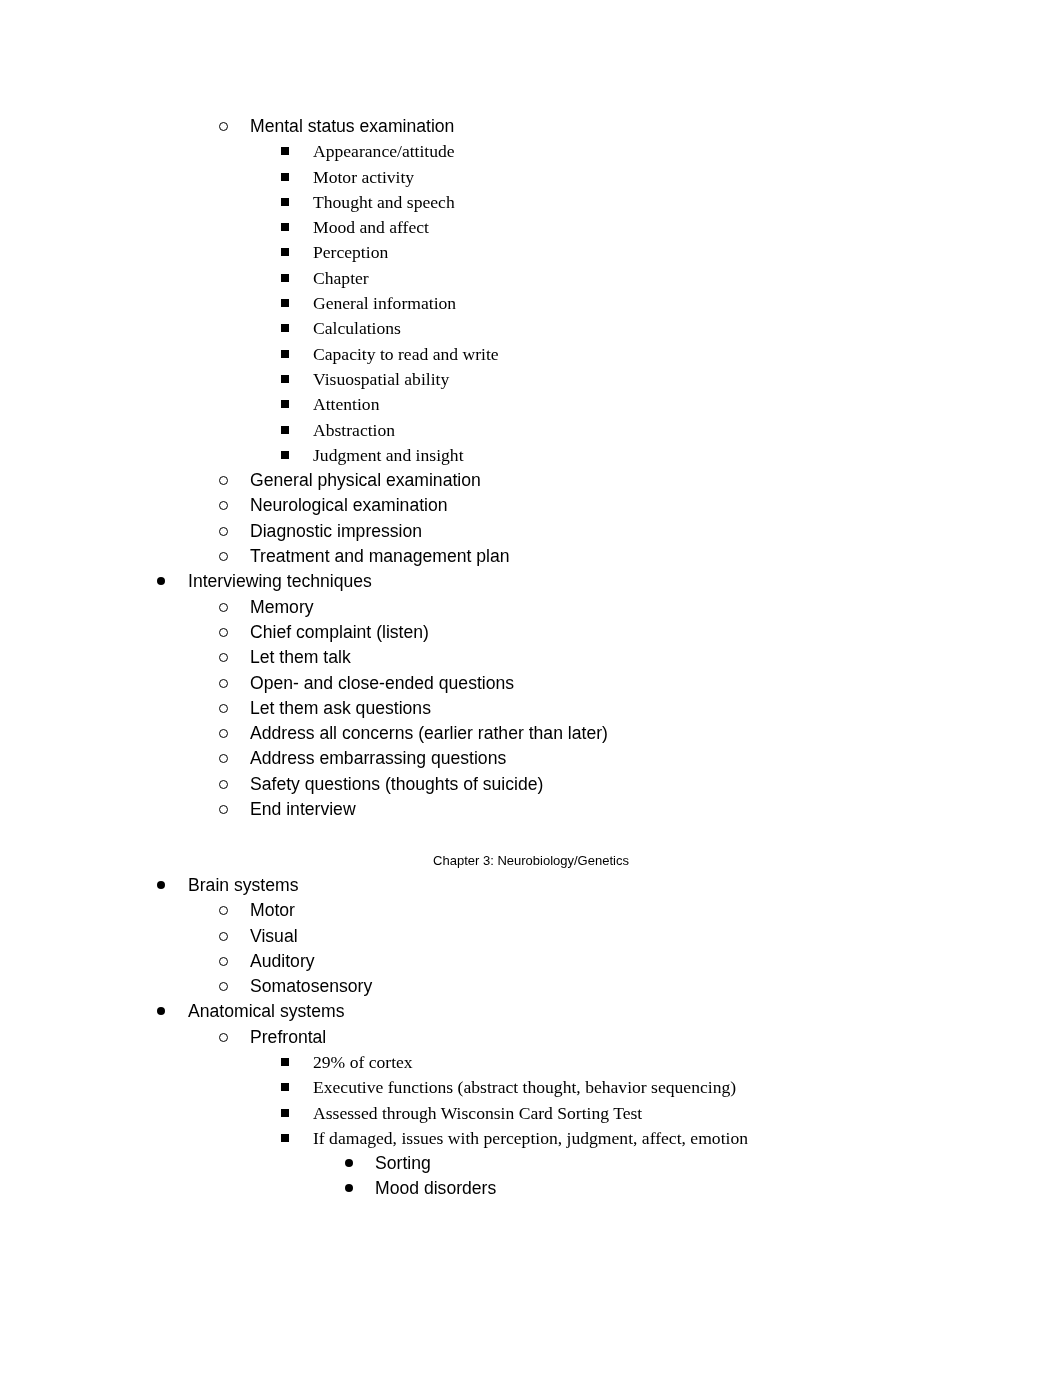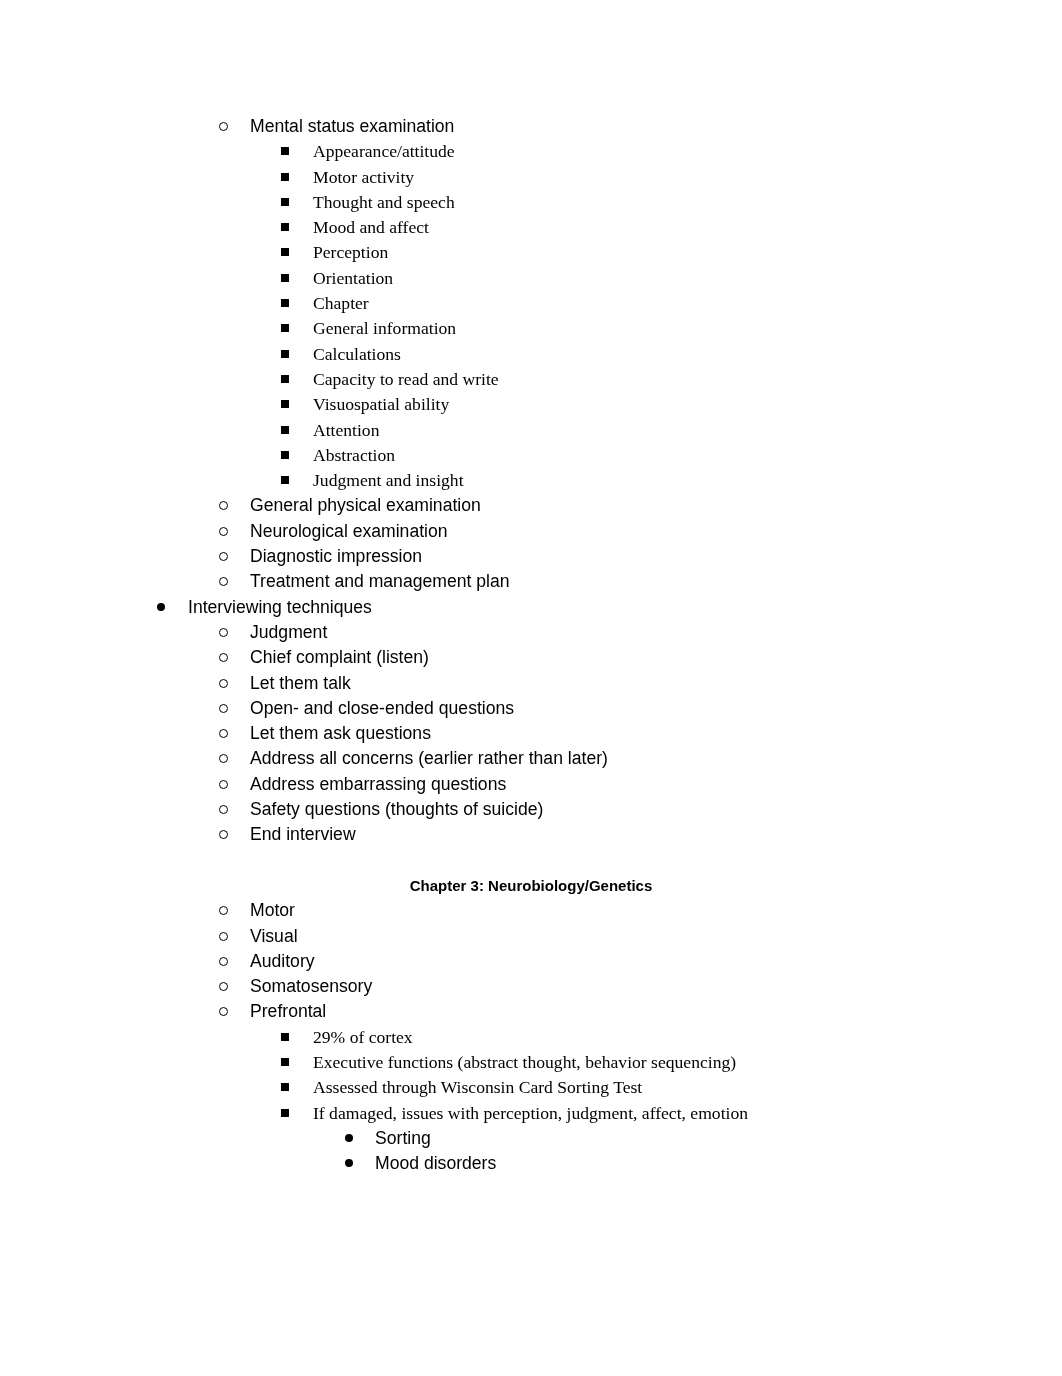--- a/index.html
+++ b/index.html
@@ -78,73 +78,73 @@
     width: 8px; height: 8px;
     background: #000;
     margin-top: 8px;
   }
 
   .spacer {
     height: 25.3px;
   }
   .heading {
     text-align: center;
-    font-size: 15px;
+    font-size: 13px;
     line-height: 25.3px;
     white-space: nowrap;
-    font-weight: bold;
   }
 </style>
 </head>
 <body>
 
 <div class="page">
   <div class="content">
 
     <ul class="outline" id="outline-top">
         <li class="item lvl2"><span class="bullet circle"></span><span class="label">Mental status examination</span></li>
         <li class="item lvl3"><span class="bullet square"></span><span class="label">Appearance/attitude</span></li>
         <li class="item lvl3"><span class="bullet square"></span><span class="label">Motor activity</span></li>
         <li class="item lvl3"><span class="bullet square"></span><span class="label">Thought and speech</span></li>
         <li class="item lvl3"><span class="bullet square"></span><span class="label">Mood and affect</span></li>
         <li class="item lvl3"><span class="bullet square"></span><span class="label">Perception</span></li>
-        <li class="item lvl3"><span class="bullet square"></span><span class="label">Orientation</span></li>
         <li class="item lvl3"><span class="bullet square"></span><span class="label">Chapter</span></li>
         <li class="item lvl3"><span class="bullet square"></span><span class="label">General information</span></li>
         <li class="item lvl3"><span class="bullet square"></span><span class="label">Calculations</span></li>
         <li class="item lvl3"><span class="bullet square"></span><span class="label">Capacity to read and write</span></li>
         <li class="item lvl3"><span class="bullet square"></span><span class="label">Visuospatial ability</span></li>
         <li class="item lvl3"><span class="bullet square"></span><span class="label">Attention</span></li>
         <li class="item lvl3"><span class="bullet square"></span><span class="label">Abstraction</span></li>
         <li class="item lvl3"><span class="bullet square"></span><span class="label">Judgment and insight</span></li>
         <li class="item lvl2"><span class="bullet circle"></span><span class="label">General physical examination</span></li>
         <li class="item lvl2"><span class="bullet circle"></span><span class="label">Neurological examination</span></li>
         <li class="item lvl2"><span class="bullet circle"></span><span class="label">Diagnostic impression</span></li>
         <li class="item lvl2"><span class="bullet circle"></span><span class="label">Treatment and management plan</span></li>
         <li class="item lvl1"><span class="bullet disc"></span><span class="label">Interviewing techniques</span></li>
-        <li class="item lvl2"><span class="bullet circle"></span><span class="label">Judgment</span></li>
+        <li class="item lvl2"><span class="bullet circle"></span><span class="label">Memory</span></li>
         <li class="item lvl2"><span class="bullet circle"></span><span class="label">Chief complaint (listen)</span></li>
         <li class="item lvl2"><span class="bullet circle"></span><span class="label">Let them talk</span></li>
         <li class="item lvl2"><span class="bullet circle"></span><span class="label">Open- and close-ended questions</span></li>
         <li class="item lvl2"><span class="bullet circle"></span><span class="label">Let them ask questions</span></li>
         <li class="item lvl2"><span class="bullet circle"></span><span class="label">Address all concerns (earlier rather than later)</span></li>
         <li class="item lvl2"><span class="bullet circle"></span><span class="label">Address embarrassing questions</span></li>
         <li class="item lvl2"><span class="bullet circle"></span><span class="label">Safety questions (thoughts of suicide)</span></li>
         <li class="item lvl2"><span class="bullet circle"></span><span class="label">End interview</span></li>
       </ul>
 
     <div class="spacer"></div>
 
     <div class="heading">Chapter 3: Neurobiology/Genetics</div>
 
     <ul class="outline" id="outline-bottom">
+        <li class="item lvl1"><span class="bullet disc"></span><span class="label">Brain systems</span></li>
         <li class="item lvl2"><span class="bullet circle"></span><span class="label">Motor</span></li>
         <li class="item lvl2"><span class="bullet circle"></span><span class="label">Visual</span></li>
         <li class="item lvl2"><span class="bullet circle"></span><span class="label">Auditory</span></li>
         <li class="item lvl2"><span class="bullet circle"></span><span class="label">Somatosensory</span></li>
+        <li class="item lvl1"><span class="bullet disc"></span><span class="label">Anatomical systems</span></li>
         <li class="item lvl2"><span class="bullet circle"></span><span class="label">Prefrontal</span></li>
         <li class="item lvl3"><span class="bullet square"></span><span class="label">29% of cortex</span></li>
         <li class="item lvl3"><span class="bullet square"></span><span class="label">Executive functions (abstract thought, behavior sequencing)</span></li>
         <li class="item lvl3"><span class="bullet square"></span><span class="label">Assessed through Wisconsin Card Sorting Test</span></li>
         <li class="item lvl3"><span class="bullet square"></span><span class="label">If damaged, issues with perception, judgment, affect, emotion</span></li>
         <li class="item lvl4"><span class="bullet disc"></span><span class="label">Sorting</span></li>
         <li class="item lvl4"><span class="bullet disc"></span><span class="label">Mood disorders</span></li>
       </ul>
 
   </div>

